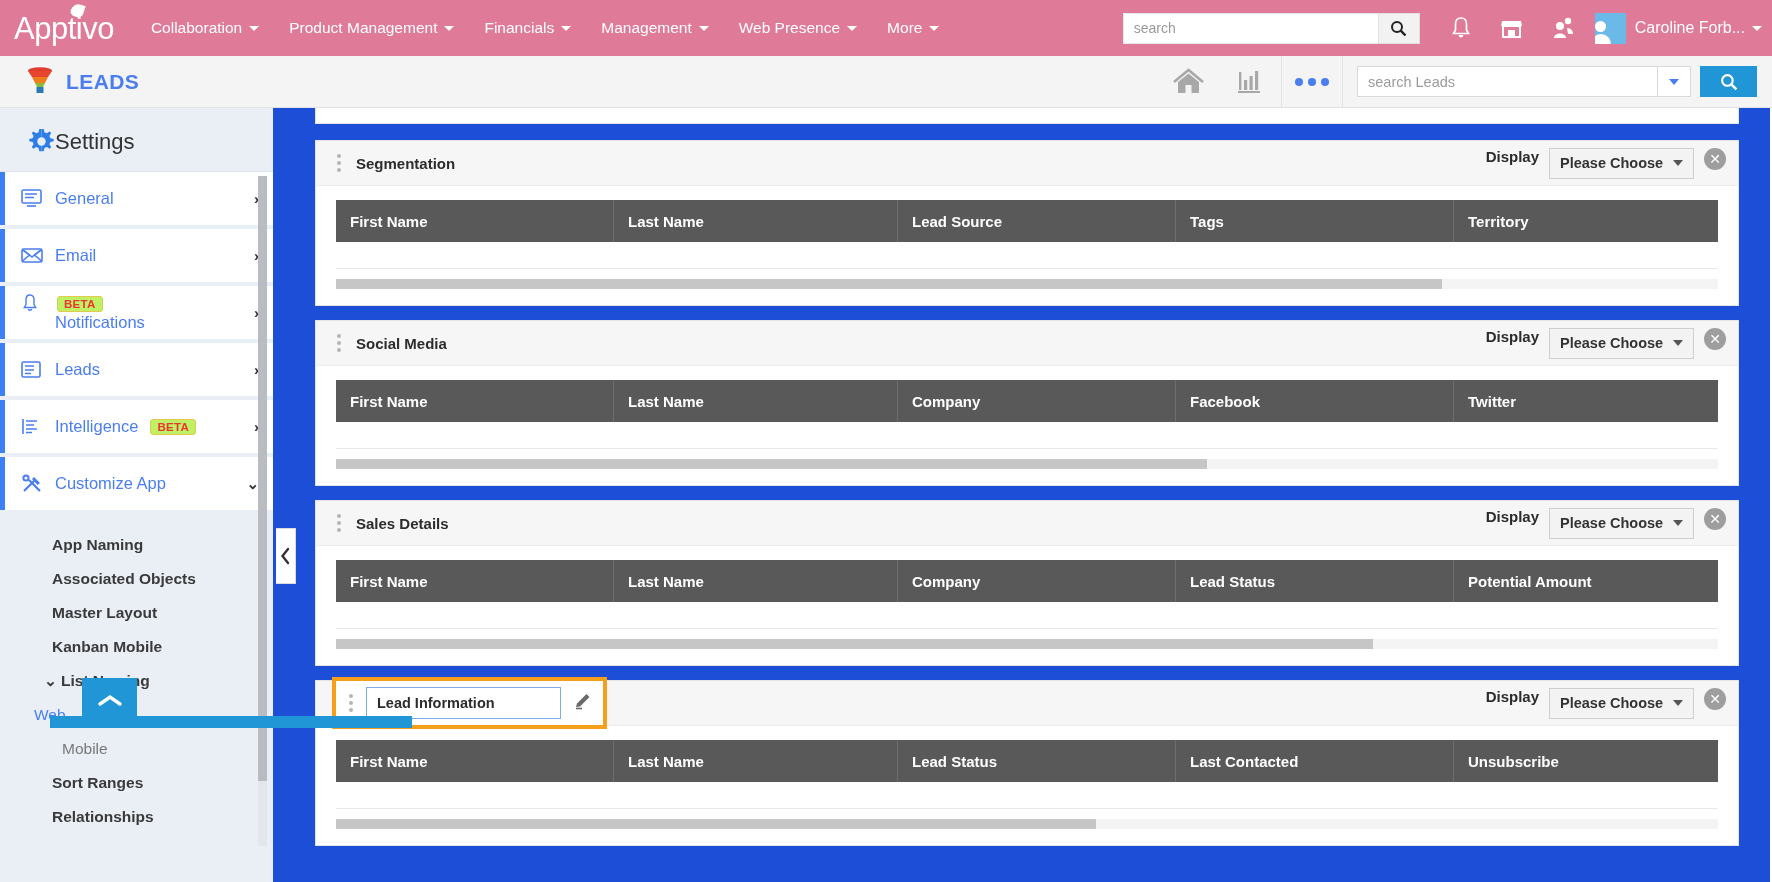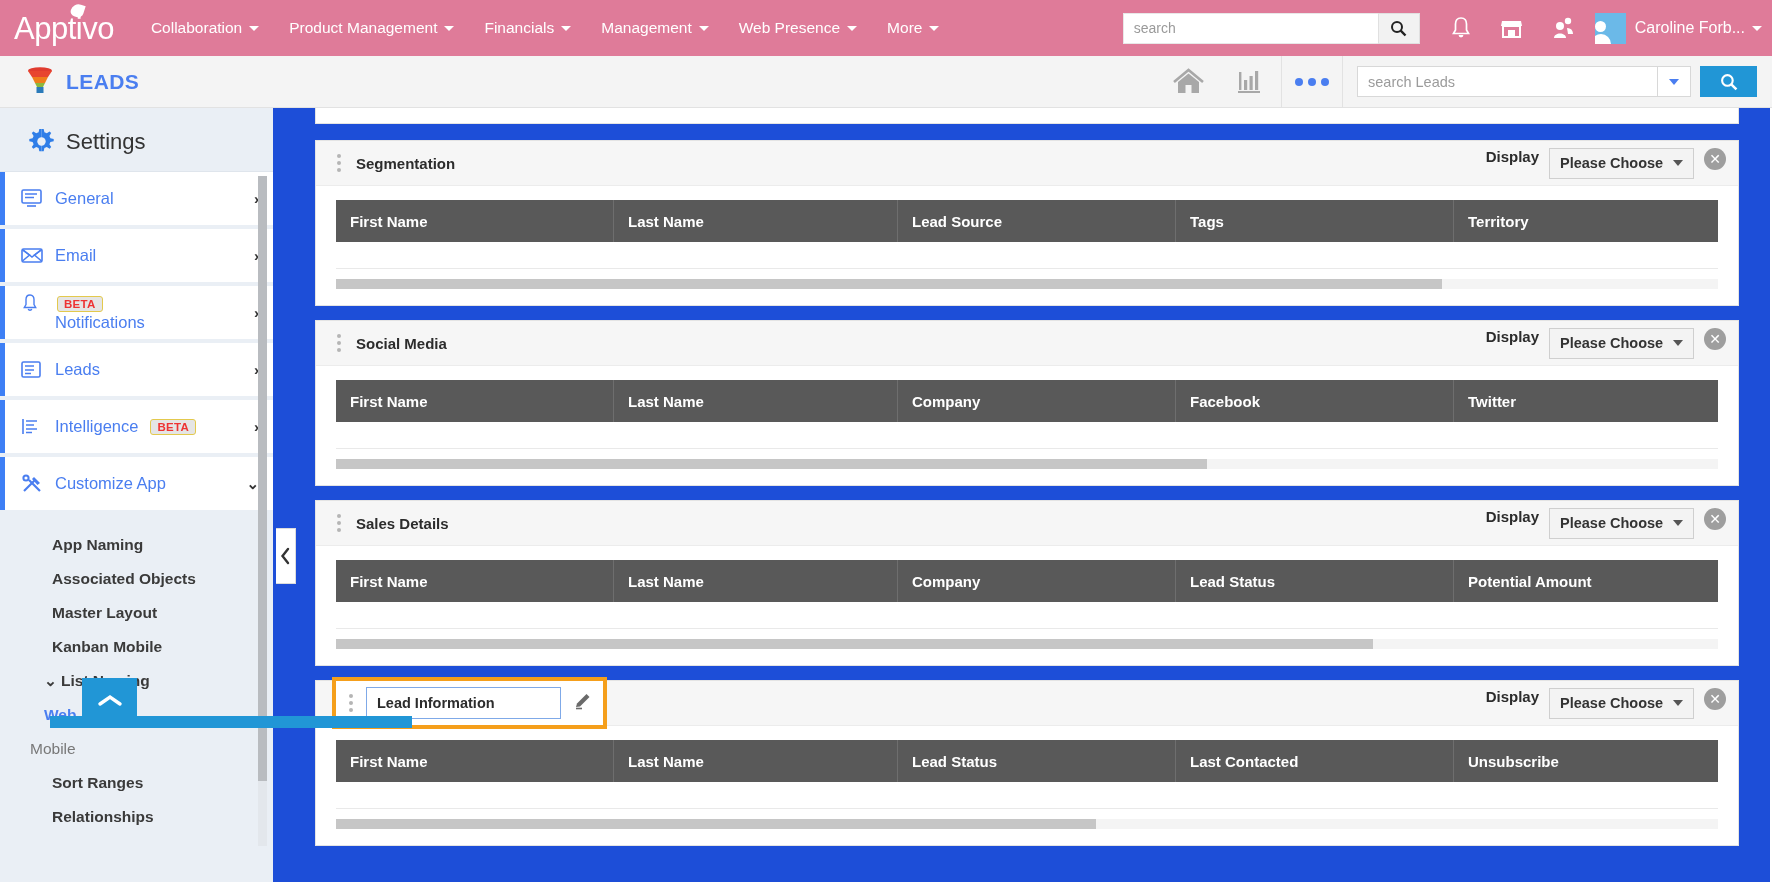--- a/index.html
+++ b/index.html
@@ -101,49 +101,49 @@
   }
 
   
   .sidebar {
     position:absolute; left:0; top:108px; width:275px; height:774px;
     background:#eaeff5; overflow:hidden;
   }
   .settings-hd {
     display:flex; align-items:center; padding:20px 0 16px 28px;
   }
-  .settings-hd .txt { font-size:22px; color:#333; margin-left:11px; }
+  .settings-hd .txt { font-size:22px; color:#333; }
 
   .snav { border-top:1px solid #dfe5ec; }
   .srow {
     display:flex; align-items:center; background:#fff; border-left:5px solid #3d7ff5;
     min-height:53px; margin-bottom:4px; padding-left:16px; padding-right:12px; cursor:pointer;
     position:relative;
   }
   .srow .ico { width:34px; display:flex; align-items:center; }
   .srow .lbl { color:#4a7ef0; font-size:16.5px; }
   .srow .chev {
     position:absolute; right:16px; color:#333; font-size:15px; font-weight:bold;
   }
   .beta {
-    display:inline-block; background:#e5e5e5; border:1px solid #e3c94d;
+    display:inline-block; background:#bef264; border:1px solid #e3c94d;
     color:#e33; font-size:11.5px; font-weight:bold; padding:1px 6px;
     border-radius:3px; letter-spacing:.3px;
   }
   .srow.stack { flex-wrap:wrap; padding-top:6px; padding-bottom:6px; }
   .srow.stack .betawrap { margin-left:2px; }
   .srow.stack .lbl2 { width:100%; padding-left:34px; color:#4a7ef0; font-size:16.5px; margin-top:-2px;}
 
   .subnav { padding:14px 0 0 0; }
   .subitem {
     font-size:15.5px; color:#3a3a3a; font-weight:bold;
     padding:8px 0 8px 52px; cursor:pointer; position:relative;
   }
-  .subitem.link { color:#4a7ef0; font-weight:bold; padding-left:34px;margin-left:10px; }
-  .subitem.plain { color:#787878; font-weight:normal; padding-left:30px; }
+  .subitem.link { color:#4a7ef0; font-weight:normal; padding-left:34px; }
+  .subitem.plain { color:#787878; font-weight:normal; padding-left:62px; }
   .subitem.expand { padding-left:44px; }
   .subitem.expand .ch { margin-right:4px; font-weight:bold; }
 
   .sbscroll {
     position:absolute; right:8px; top:68px; width:9px; height:670px; background:#e3e7ec;
   }
   .sbthumb { position:absolute; left:0; top:0; width:9px; height:605px; background:#b9bcc0; }
 
   .upbtn {
     position:absolute; left:82px; bottom:5px; width:55px; height:45px;

